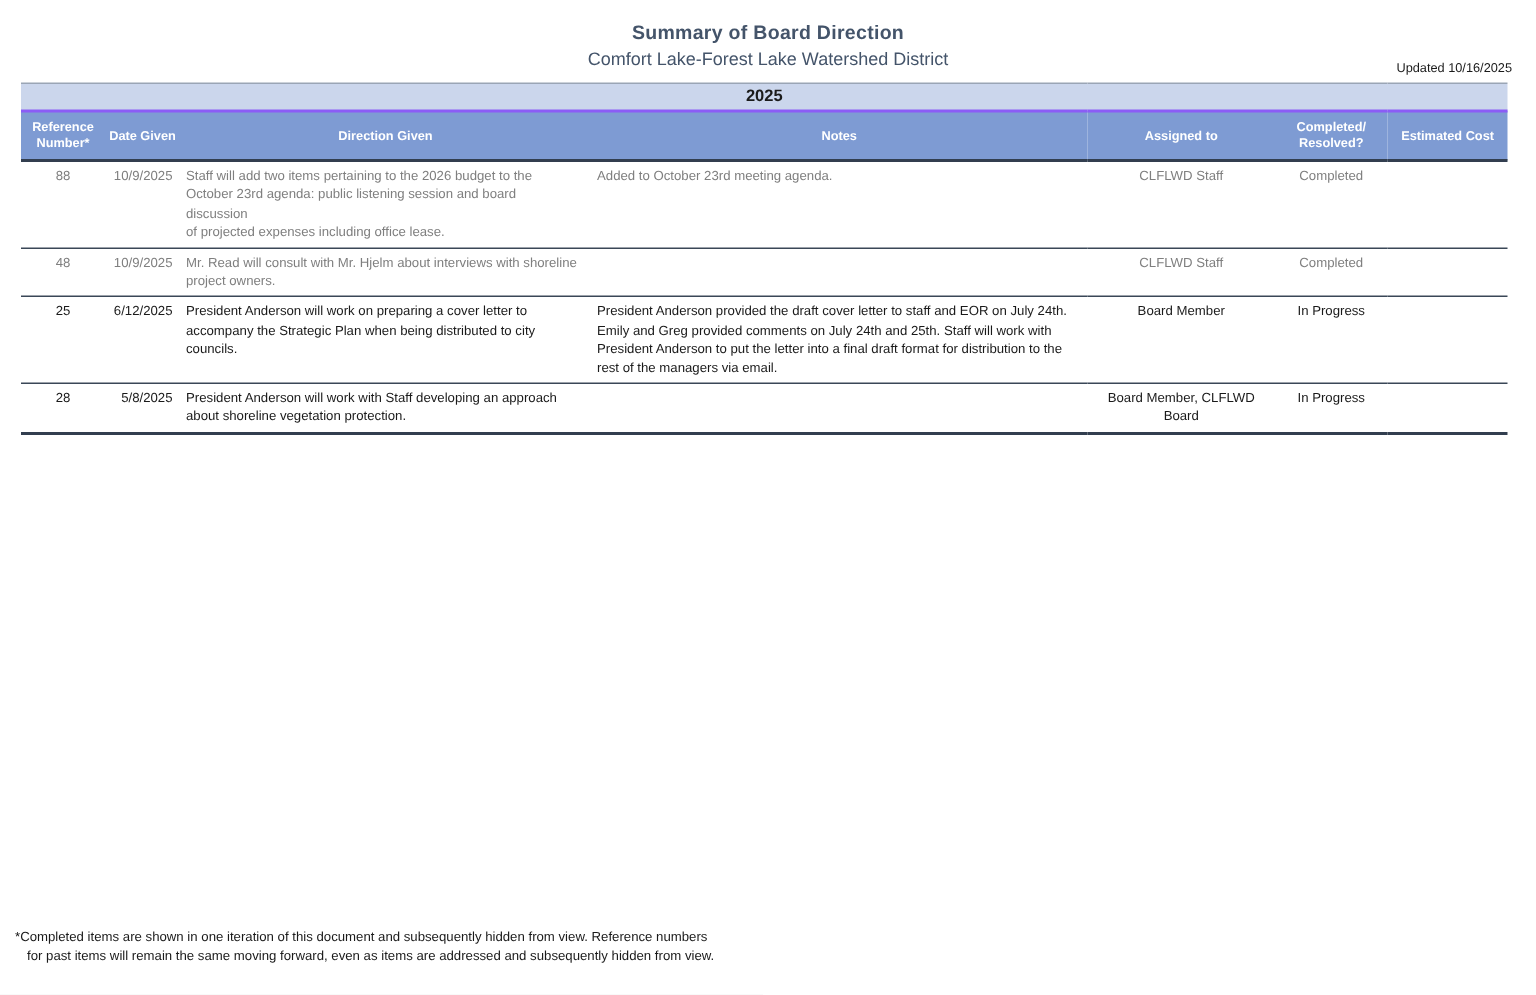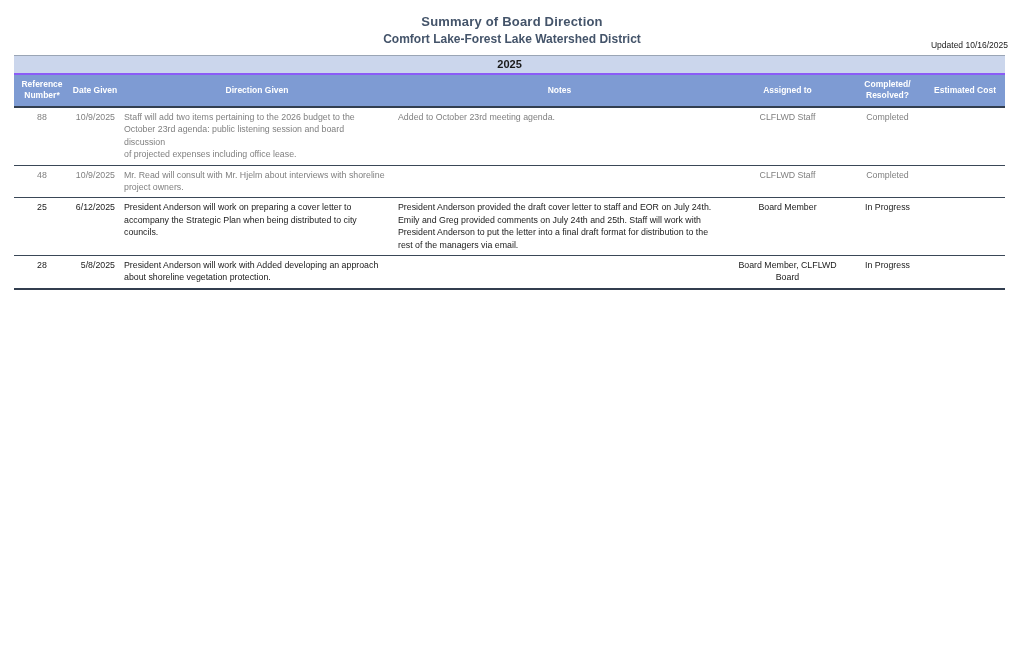--- a/index.html
+++ b/index.html
@@ -28,21 +28,21 @@
     text-align: center;
     padding-top: 14px;
     font-size: 13px;
     font-weight: bold;
     color: var(--title-color, #44546A);
     letter-spacing: 0.2px;
   }
   .subtitle {
     text-align: center;
     font-size: 12px;
-    font-weight: bold;
+    font-weight: normal;
     color: var(--title-color, #44546A);
     margin-top: 3px;
   }
   table.board-table {
     border-collapse: collapse;
     table-layout: fixed;
     width: 991px;
     margin: 9px 0 0 14px;
   }
   th.year-band {
@@ -160,26 +160,28 @@
 Emily and Greg provided comments on July 24th and 25th. Staff will work with
 President Anderson to put the letter into a final draft format for distribution to the
 rest of the managers via email.</td>
       <td class="assigned">Board Member</td>
       <td class="status">In Progress</td>
       <td class="cost"></td>
     </tr>
         <tr>
       <td class="ref">28</td>
       <td class="date">5/8/2025</td>
-      <td class="direction">President Anderson will work with Added developing an approach
+      <td class="direction">President Anderson will work with Staff developing an approach
 about shoreline vegetation protection.</td>
       <td class="notes"></td>
       <td class="assigned">Board Member, CLFLWD Board</td>
       <td class="status">In Progress</td>
       <td class="cost"></td>
     </tr>
       </tbody>
   </table>
 
   <div class="footnote">
+    <div class="line1">*Completed items are shown in one iteration of this document and subsequently hidden from view. Reference numbers</div>
+    <div class="line2">for past items will remain the same moving forward, even as items are addressed and subsequently hidden from view.</div>
   </div>
 
 </div>
 
 </body></html>

